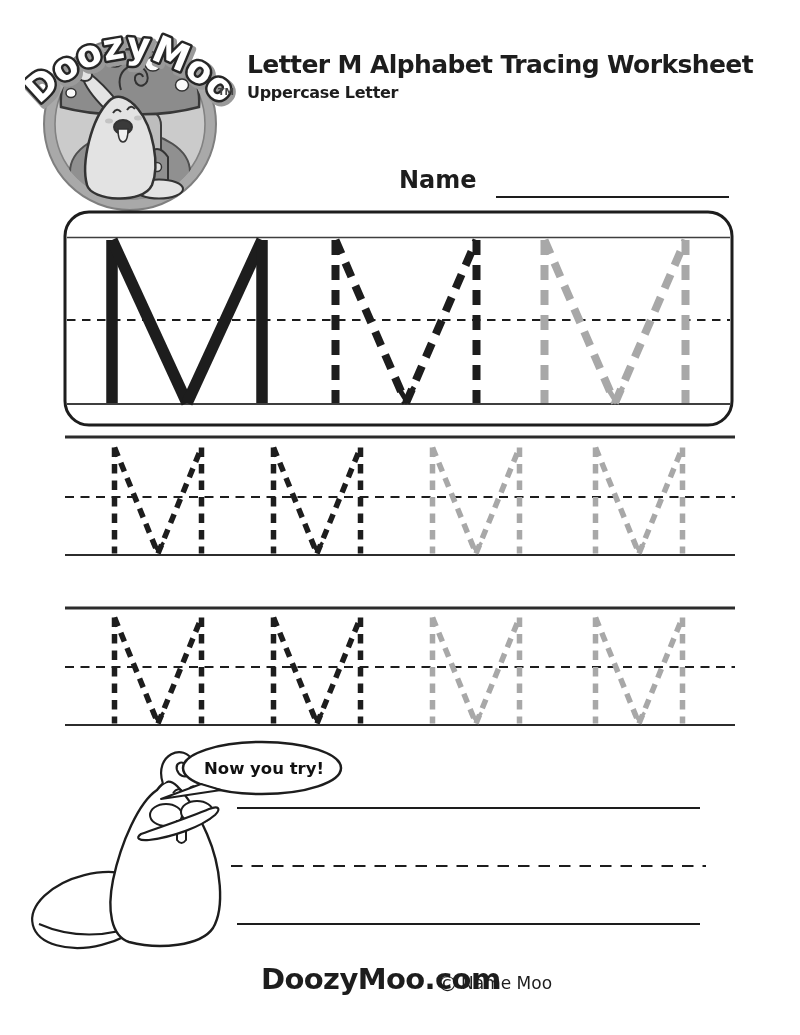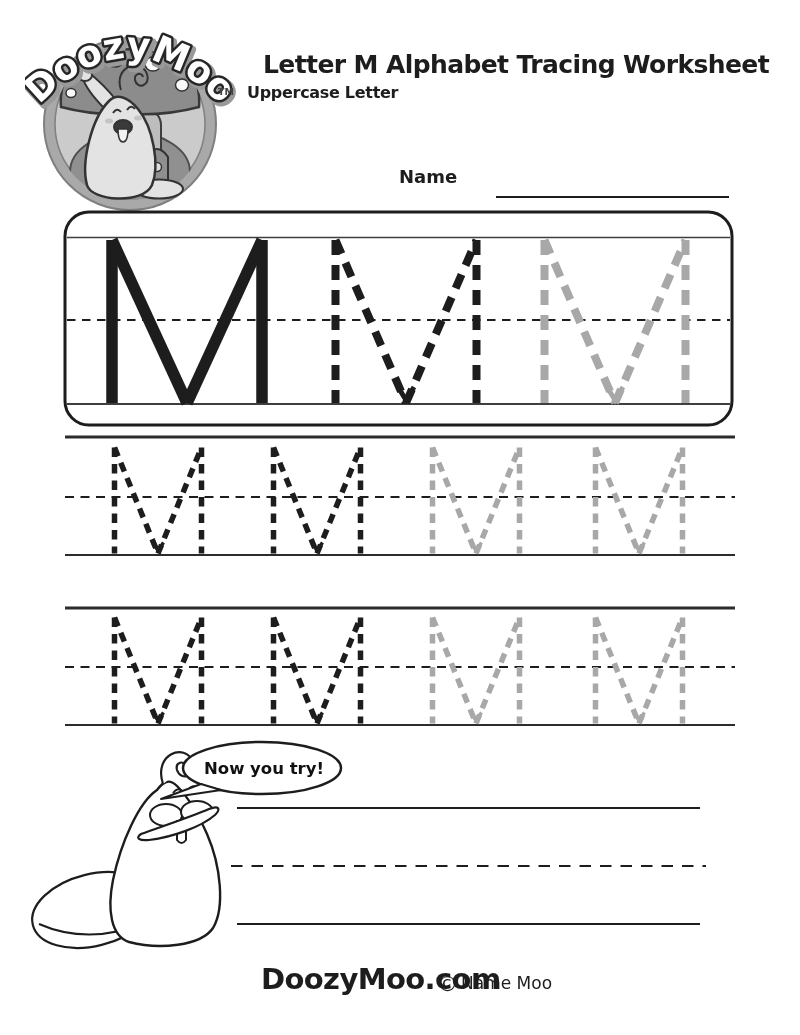--- a/index.html
+++ b/index.html
@@ -1,23 +1,23 @@
 <!DOCTYPE html>
 <html><head>
 <meta charset="utf-8">
 <style>
   html,body{margin:0;padding:0;}
   body{
     width:800px;height:1035px;position:relative;background:#ffffff;
     font-family:"DejaVu Sans", sans-serif;color:#1d1d1d;overflow:hidden;
   }
   .abs{position:absolute;}
-  .title1{left:247px;top:50px;font-size:25px;font-weight:bold;letter-spacing:-0.6px;white-space:nowrap;margin-left:16px;}
+  .title1{left:247px;top:50px;font-size:25px;font-weight:bold;letter-spacing:-0.6px;white-space:nowrap;}
   .title2{left:247px;top:83px;font-size:16px;font-weight:bold;letter-spacing:-0.3px;white-space:nowrap;}
-  .name-label{left:399px;top:166px;font-size:18px;font-weight:bold;}
+  .name-label{left:399px;top:166px;font-size:24px;font-weight:bold;}
   .name-line{left:496px;top:170px;width:233px;height:26px;border-bottom:2.5px solid #1d1d1d;}
   .footer-site{left:261px;top:962px;font-size:29px;font-weight:bold;letter-spacing:-0.6px;}
   .footer-copy{left:437px;top:972px;font-size:17px;white-space:nowrap;}
   .footer-copy .csym{font-size:21px;vertical-align:-2px;margin-right:3px;}
   svg text{font-family:"DejaVu Sans", sans-serif;}
 </style>
 </head>
 <body>
 
 <svg class="abs" style="left:25px;top:16px;" width="212" height="196" viewBox="0 0 212 196">

